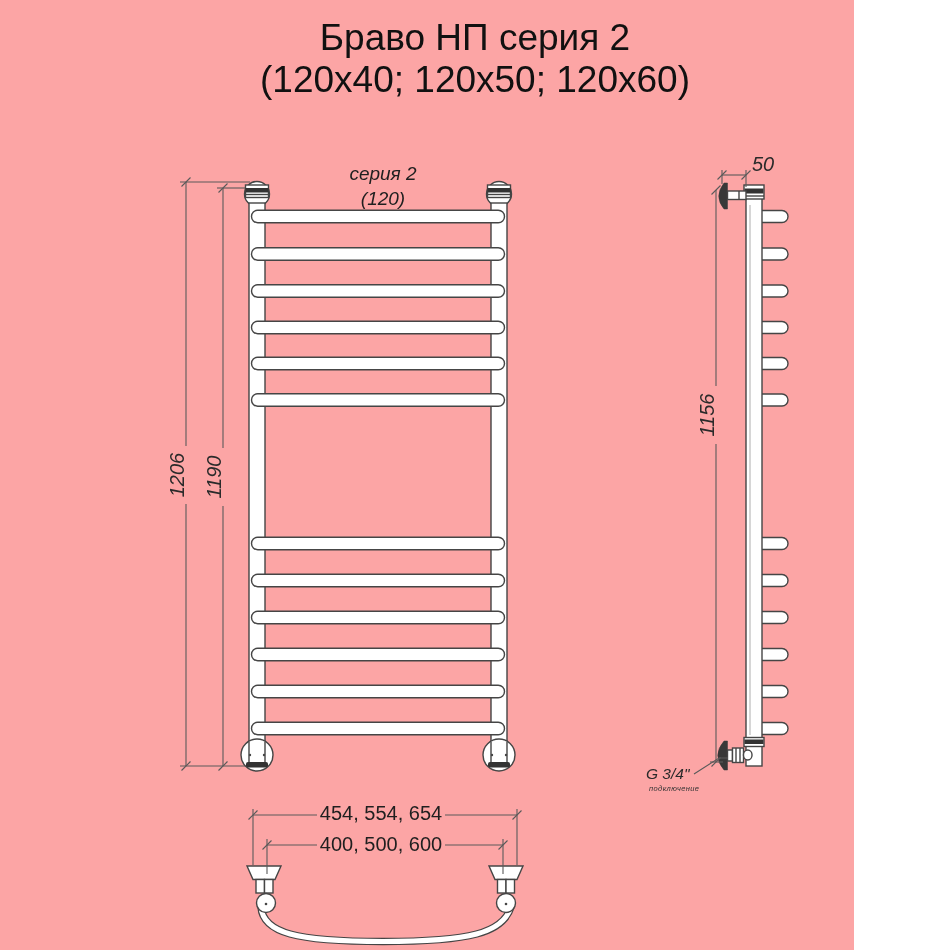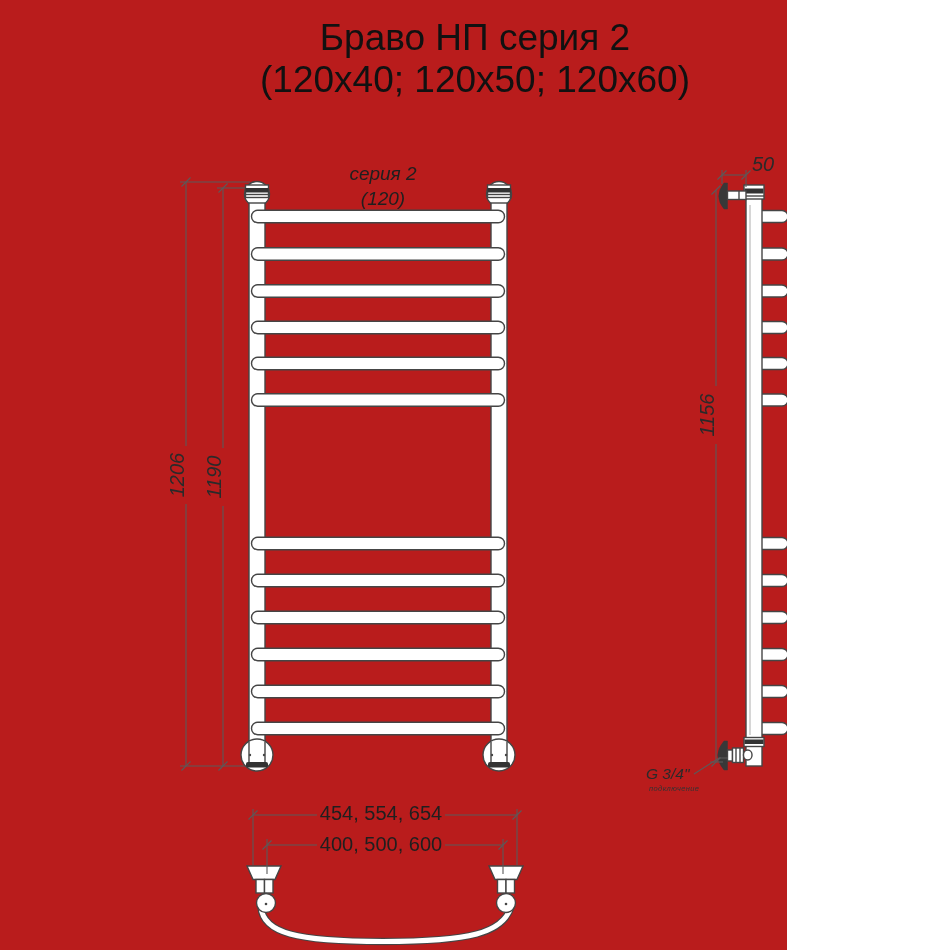--- a/index.html
+++ b/index.html
@@ -1,17 +1,17 @@
 <!DOCTYPE html>
 <html><head>
 <meta charset="utf-8">
 <style>
   html,body { margin:0; padding:0; background:#fff; }
   #canvas {
-    position:relative; width:787px; height:950px; background:#b91c1c;
+    position:relative; width:854px; height:950px; background:#fca5a5;
     font-family:"Liberation Sans", sans-serif; overflow:hidden;
   }
   svg text { user-select:none; }
   .c  { stroke:#454545; stroke-width:1.4; fill:#ffffff; }
   .cn { stroke:#454545; stroke-width:1.4; fill:none; }
   .d  { stroke:#5a5a5a; stroke-width:1.1; fill:none; }
   .dk { fill:#333333; stroke:none; }
   .flange { fill:#383838; stroke:#383838; stroke-width:0.5; }
   .t-title { font:400 37px "Liberation Sans", sans-serif; fill:#111111; }
   .t-label { font:italic 19px "Liberation Sans", sans-serif; fill:#1f1f1f; }

